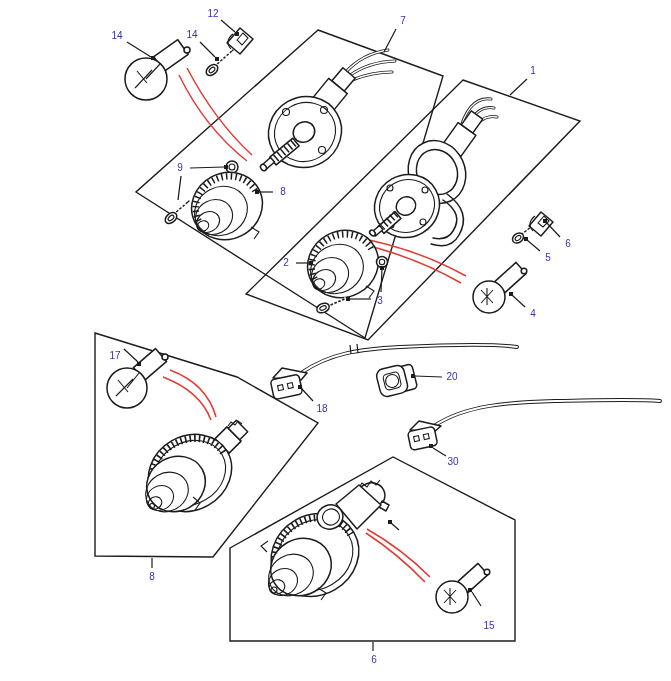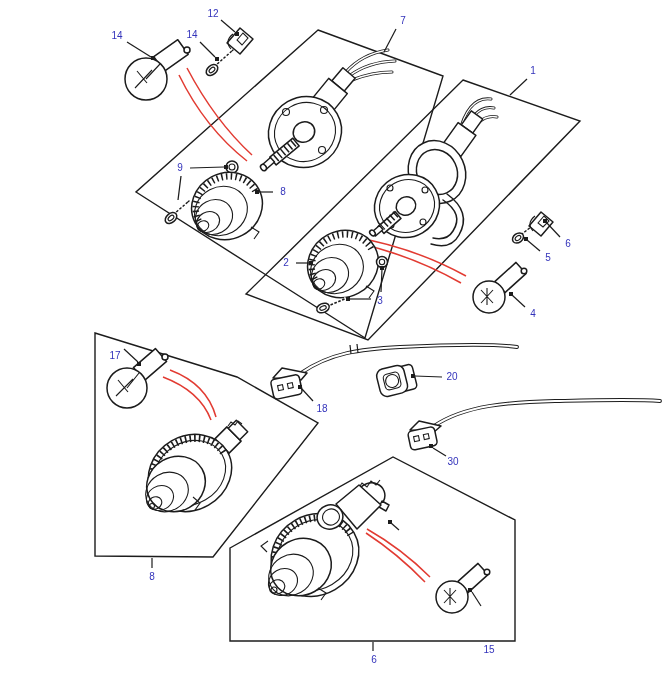--- a/index.html
+++ b/index.html
@@ -332,19 +332,19 @@
   <div class="callout" style="left:533px;top:314px">4</div>
   <div class="callout" style="left:548px;top:258px">5</div>
   <div class="callout" style="left:568px;top:244px">6</div>
   <div class="callout" style="left:403px;top:21px">7</div>
   <div class="callout" style="left:283px;top:192px">8</div>
   <div class="callout" style="left:180px;top:168px">9</div>
   <div class="callout" style="left:117px;top:36px">14</div>
   <div class="callout" style="left:192px;top:35px">14</div>
   <div class="callout" style="left:213px;top:14px">12</div>
   <div class="callout" style="left:374px;top:660px">6</div>
-  <div class="callout" style="left:489px;top:650px">15</div>
+  <div class="callout" style="left:489px;top:626px">15</div>
   <div class="callout" style="left:152px;top:577px">8</div>
   <div class="callout" style="left:115px;top:356px">17</div>
   <div class="callout" style="left:452px;top:377px">20</div>
   <div class="callout" style="left:322px;top:409px">18</div>
   <div class="callout" style="left:453px;top:462px">30</div>
 </div>
 
 </body></html>

